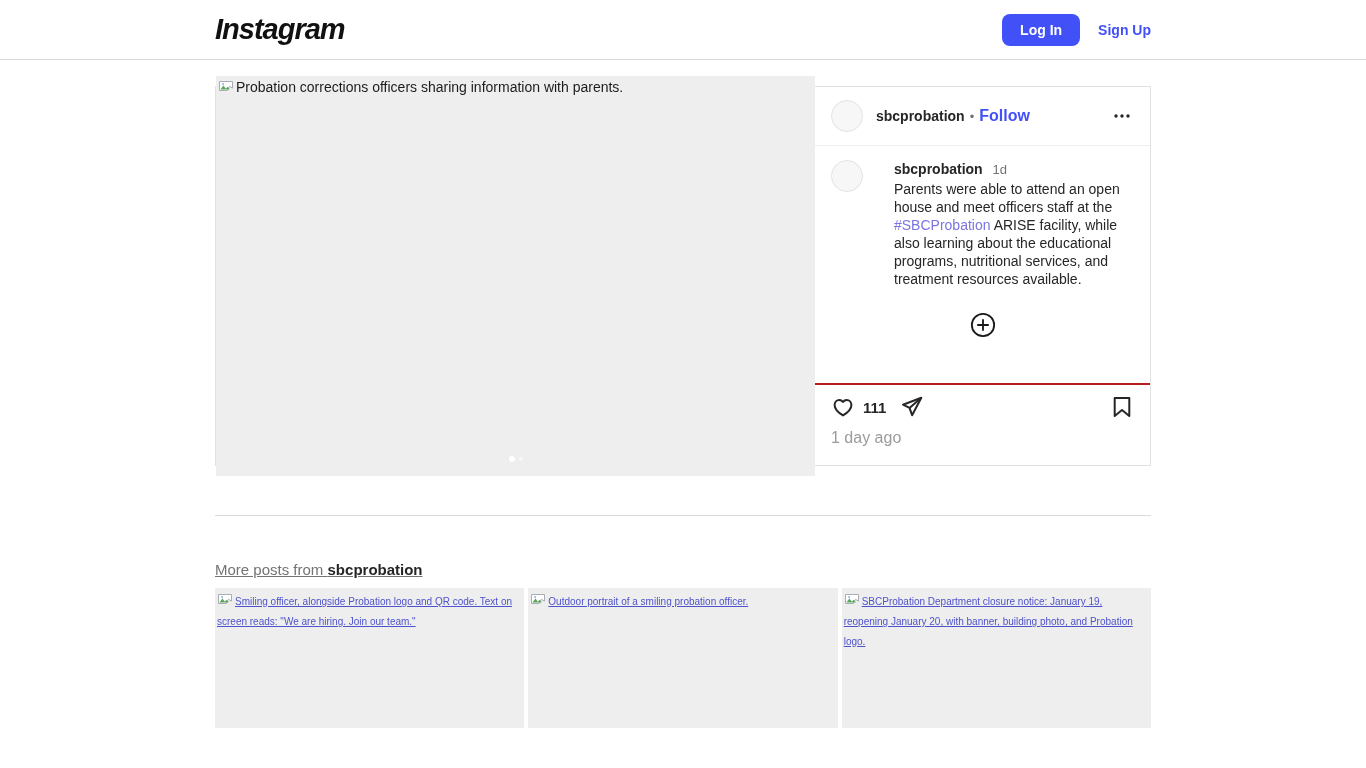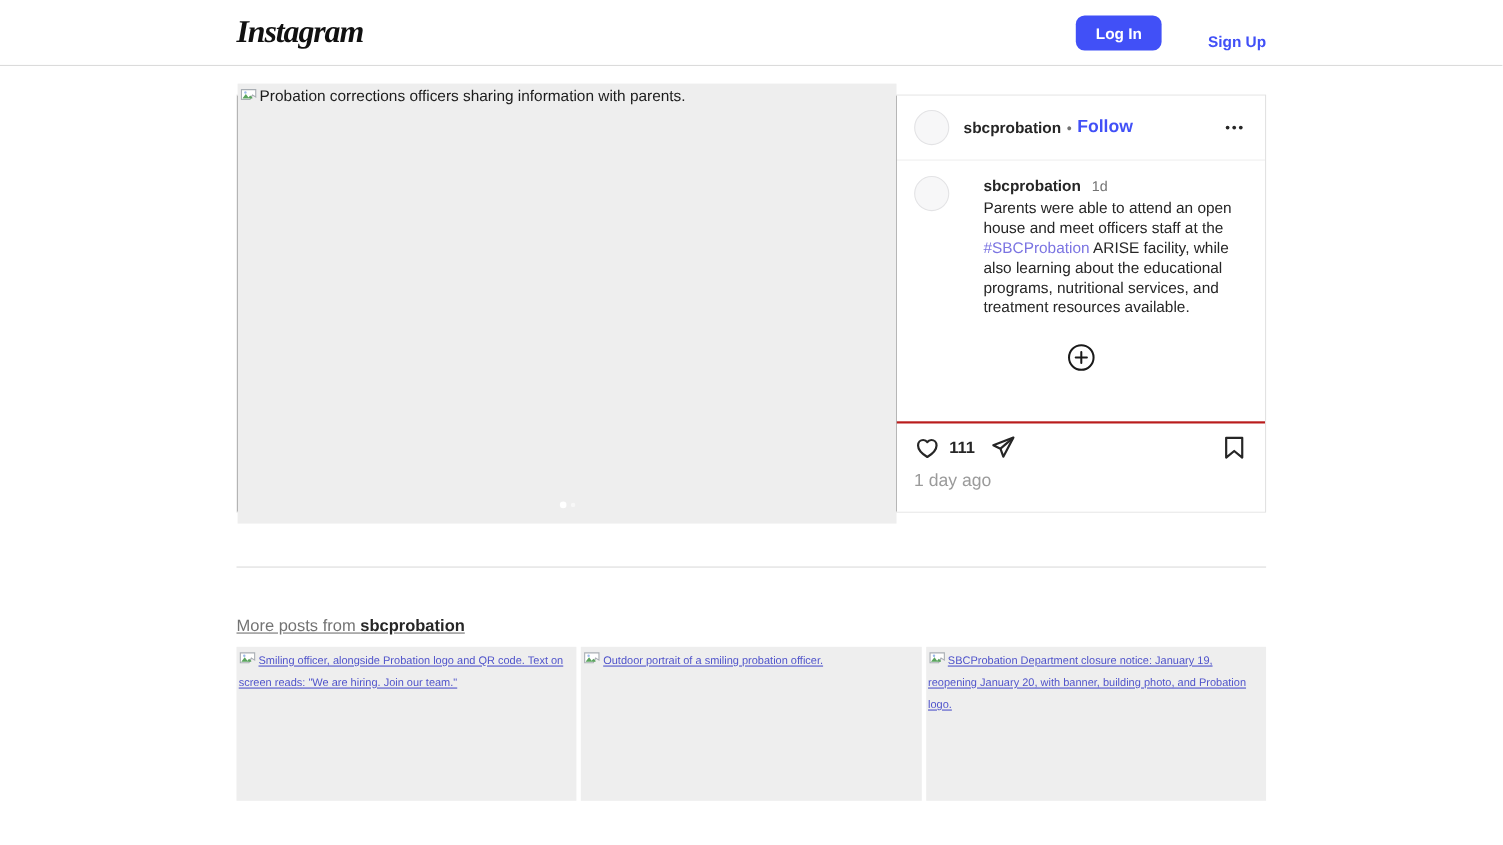--- a/index.html
+++ b/index.html
@@ -3,23 +3,23 @@
 <meta charset="utf-8">
 <style>
   * { margin:0; padding:0; box-sizing:border-box; }
   html,body { width:1366px; height:768px; overflow:hidden; background:#fff;
               font-family:"Liberation Sans", sans-serif; color:#262626; }
 
   
   .topbar { height:60px; border-bottom:1px solid #dbdbdb; background:#fff; }
   .topbar-inner { width:936px; height:100%; margin:0 auto; display:flex;
                   align-items:center; justify-content:space-between; }
-  .logo { font-family:Liberation Serif, serif; font-style:italic; font-weight:600;
+  .logo { font-family:Liberation Sans, sans-serif; font-style:italic; font-weight:600;
           font-size:29px; letter-spacing:-1px; color:#111; cursor:pointer; }
-  .auth { display:flex; align-items:flex-end; gap:42px; }
+  .auth { display:flex; align-items:center; gap:18px; }
   .btn-login { background:#4150f7; color:#fff; font-weight:700; font-size:14px;
                border:none; border-radius:8px; padding:8px 18px; cursor:pointer;
                font-family:"Liberation Sans", sans-serif; }
   .link-signup { color:#4150f7; font-weight:700; font-size:14px; text-decoration:none; cursor:pointer; }
 
   
   .content { width:936px; margin:0 auto; }
   .post-card { margin-top:26px; display:flex; height:380px;
                border:1px solid #e2e2e2; background:#fff; }
   .media { width:599px; background:#000; display:flex; align-items:center; position:relative; }

